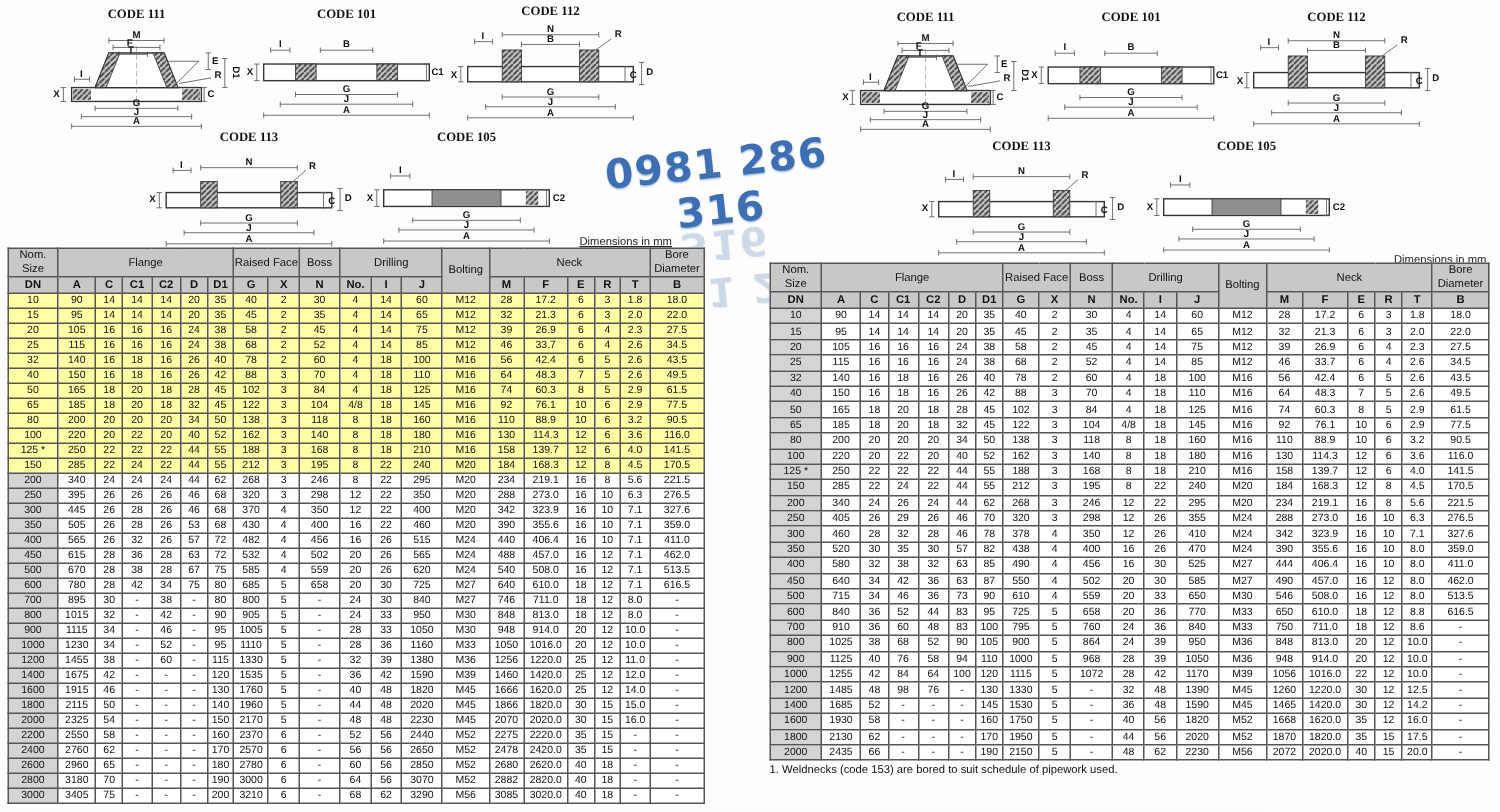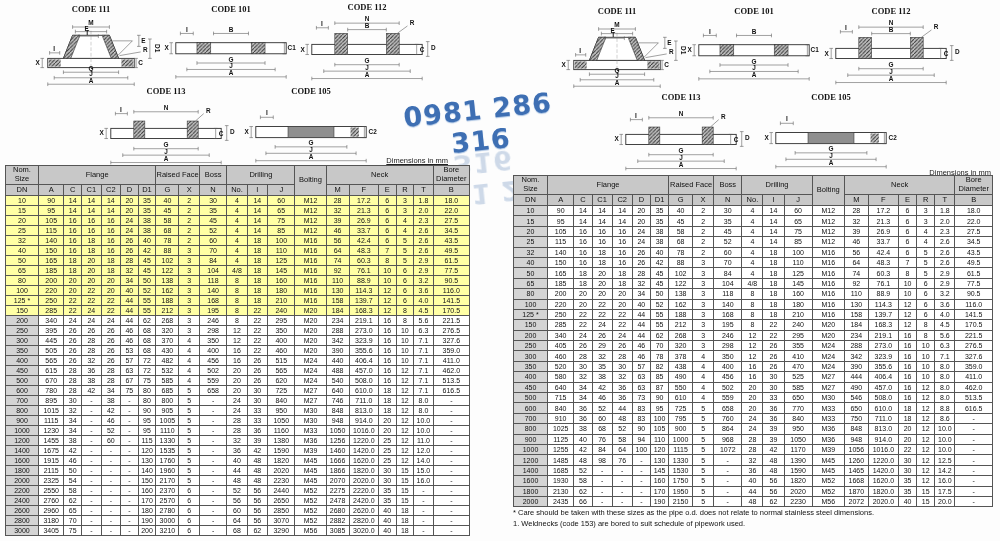--- a/index.html
+++ b/index.html
@@ -24,21 +24,21 @@
   .dims-note{position:absolute;font:7.5px "Liberation Sans",sans-serif;color:#222;text-decoration:underline;}
   .foot{position:absolute;left:513px;top:508px;font:7.5px/1.4 "Liberation Sans",sans-serif;color:#111;}
   
   .tblwrap{position:absolute;}
   table{border-collapse:collapse;table-layout:fixed;background:#fff;border:1.5px solid #333;}
   th{background:#c8c8c8;font:normal 7.5px/1.15 "Liberation Sans",sans-serif;border:1px solid #555;
      padding:0;text-align:center;color:#111;}
   td{font:7px/9px "Liberation Sans",sans-serif;border:1px solid #555;padding:0;text-align:center;
      color:#111;white-space:nowrap;overflow:hidden;}
   .hrow1 th{height:18px;}
-  .hrow2 th{height:10px;}
+  .hrow2 th{height:10px;font-weight:bold;}
   .t-left td{height:9px;}
   .t-right td{height:9.4px;}
   td.dn{background:#d4d4d4;}
   tr.hl td{background:#ffffa4;}
   tr.hl td.dn{background:#ffffa4;}
 </style>
 </head>
 <body>
 
 <div id="page">
@@ -2020,17 +2020,16 @@
             <td>40</td>
             <td>15</td>
             <td>20.0</td>
             <td>-</td>
           </tr>
         </tbody>
     </table>
   </div>
 
   <div class="foot">
-    <div>* Care should be taken with these sizes as the pipe o.d. does not relate to normal stainless steel dimensions.</div>
     <div>1. Weldnecks (code 153) are bored to suit schedule of pipework used.</div>
   </div>
 
 </div>
 
 </body></html>

